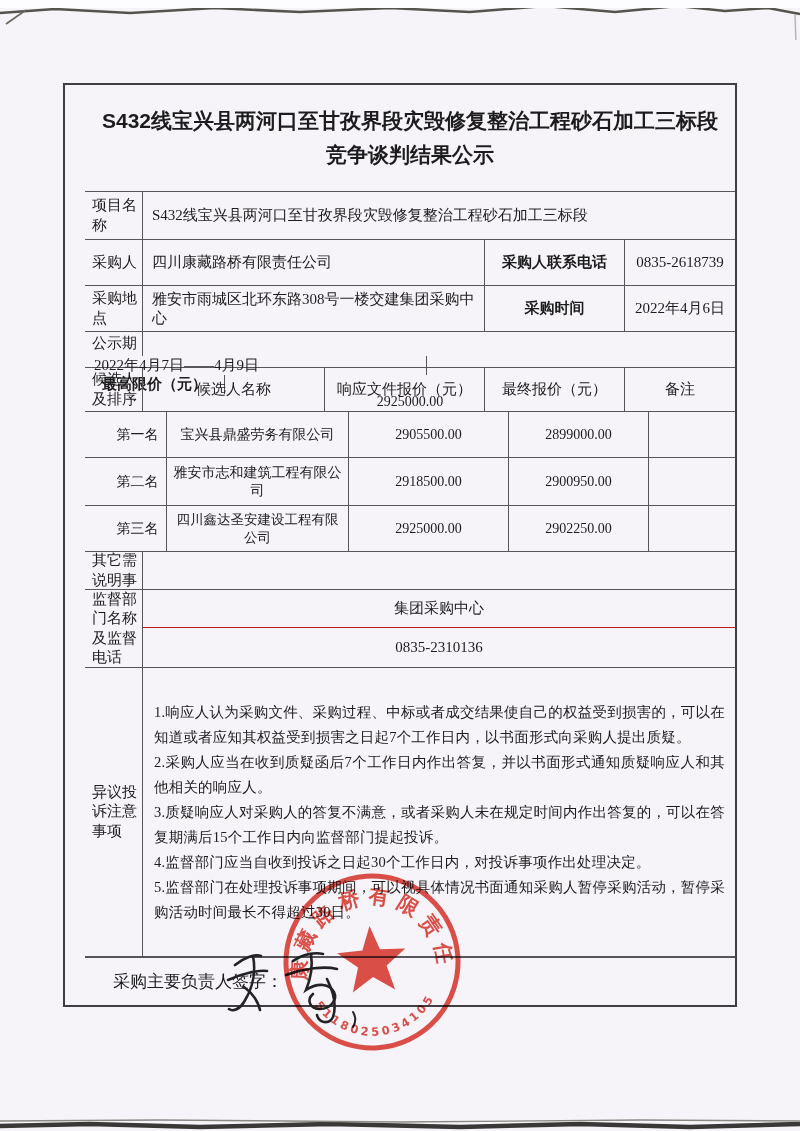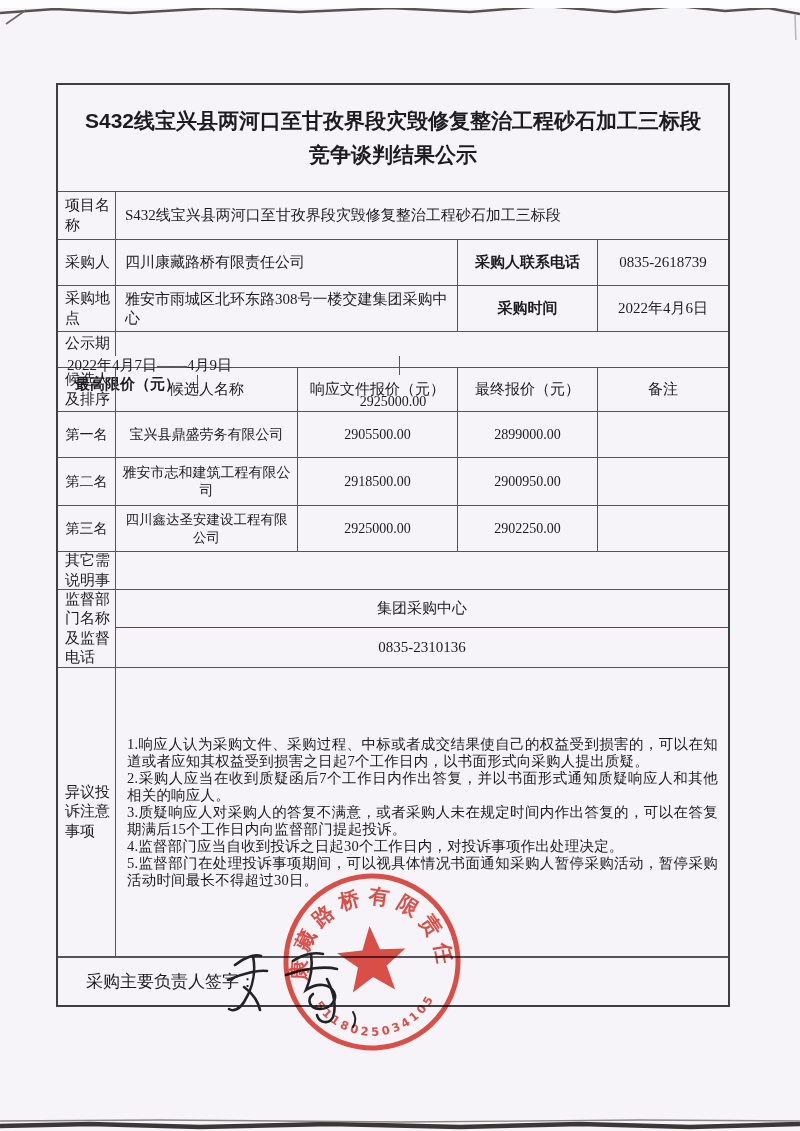--- a/index.html
+++ b/index.html
@@ -7,36 +7,37 @@
     width:800px; height:1131px; position:relative;
     background:#f6f4f8;
     font-family:"Liberation Serif","DejaVu Serif",serif;
     color:#1c1b1d;
     overflow:hidden;
   }
   .edge-svg { position:absolute; left:0; top:0; pointer-events:none; }
 
   
   .doc-table {
-    position:absolute; left:56px; top:83px; width:674px;
+    position:absolute; left:63px; top:83px; width:674px;
     border:2px solid #403e42; box-sizing:border-box;
     background:transparent;
+    padding-left:20px;
   }
   .trow { display:flex; border-bottom:1px solid #57545a; box-sizing:border-box; }
   .trow.last { border-bottom:none; }
   .cell {
     box-sizing:border-box; border-right:1px solid #57545a;
     display:flex; align-items:center; font-size:15px;
   }
   .cell.endc { border-right:none; }
   .w-label { width:58px; padding:2px 3px 2px 7px; line-height:1.3; }
   .w-val   { width:342px; padding-left:9px; padding-right:4px; }
   .w-l2    { width:140px; justify-content:center; text-align:center;font-weight:bold; }
   .w-v2    { flex:1; justify-content:center; text-align:center; }
-  .w-rank  { width:58px; justify-content:center; text-align:center; font-size:14px; }
+  .w-rank  { width:58px; justify-content:center; text-align:center; font-size:14px;margin-left:24px; }
   .w-name  { width:182px; justify-content:center; text-align:center; font-size:14px; padding:0 3px; }
   .w-p1    { width:160px; justify-content:center; text-align:center; font-size:14px; }
   .w-p2    { width:140px; justify-content:center; text-align:center; font-size:14px; }
   .w-span  { flex:1; padding-left:9px; }
 
   .r-title { height:107px; flex-direction:column; align-items:center; justify-content:center;
              font-family:"Liberation Sans","DejaVu Sans",sans-serif; font-weight:bold;
              font-size:21px; line-height:1.62; text-align:center; }
   .h48 { height:48px; } .h46 { height:46px; } .h44 { height:44px; }
   .h38 { height:38px; } .h36 { height:36px;flex-direction:column; }
@@ -47,21 +48,21 @@
   .r-sup { height:78px; }
   .sup-right { flex:1; display:flex; flex-direction:column; }
   .sup-sub { display:flex; align-items:center; justify-content:center; box-sizing:border-box; font-size:15px; }
   .sup-sub.first { height:38px; border-bottom:1px solid #b91c1c; }
   .sup-sub.second { height:39px; }
 
   
   .r-dispute { height:289px; }
   .dispute-text {
     flex:1; display:flex; flex-direction:column; justify-content:center;
-    padding:0 10px 0 11px; font-size:14.5px; line-height:17px;
+    padding:0 10px 0 11px; font-size:14.5px; line-height:25px;
     letter-spacing:0.2px; align-items:stretch;
   }
   .dispute-text div { text-align:justify; }
 
   
   .r-sign { height:48px; }
   .r-sign .cell { font-size:17px;margin-left:19px; }
 
   
   .stamp { position:absolute; left:277px; top:867px; width:190px; height:190px;

